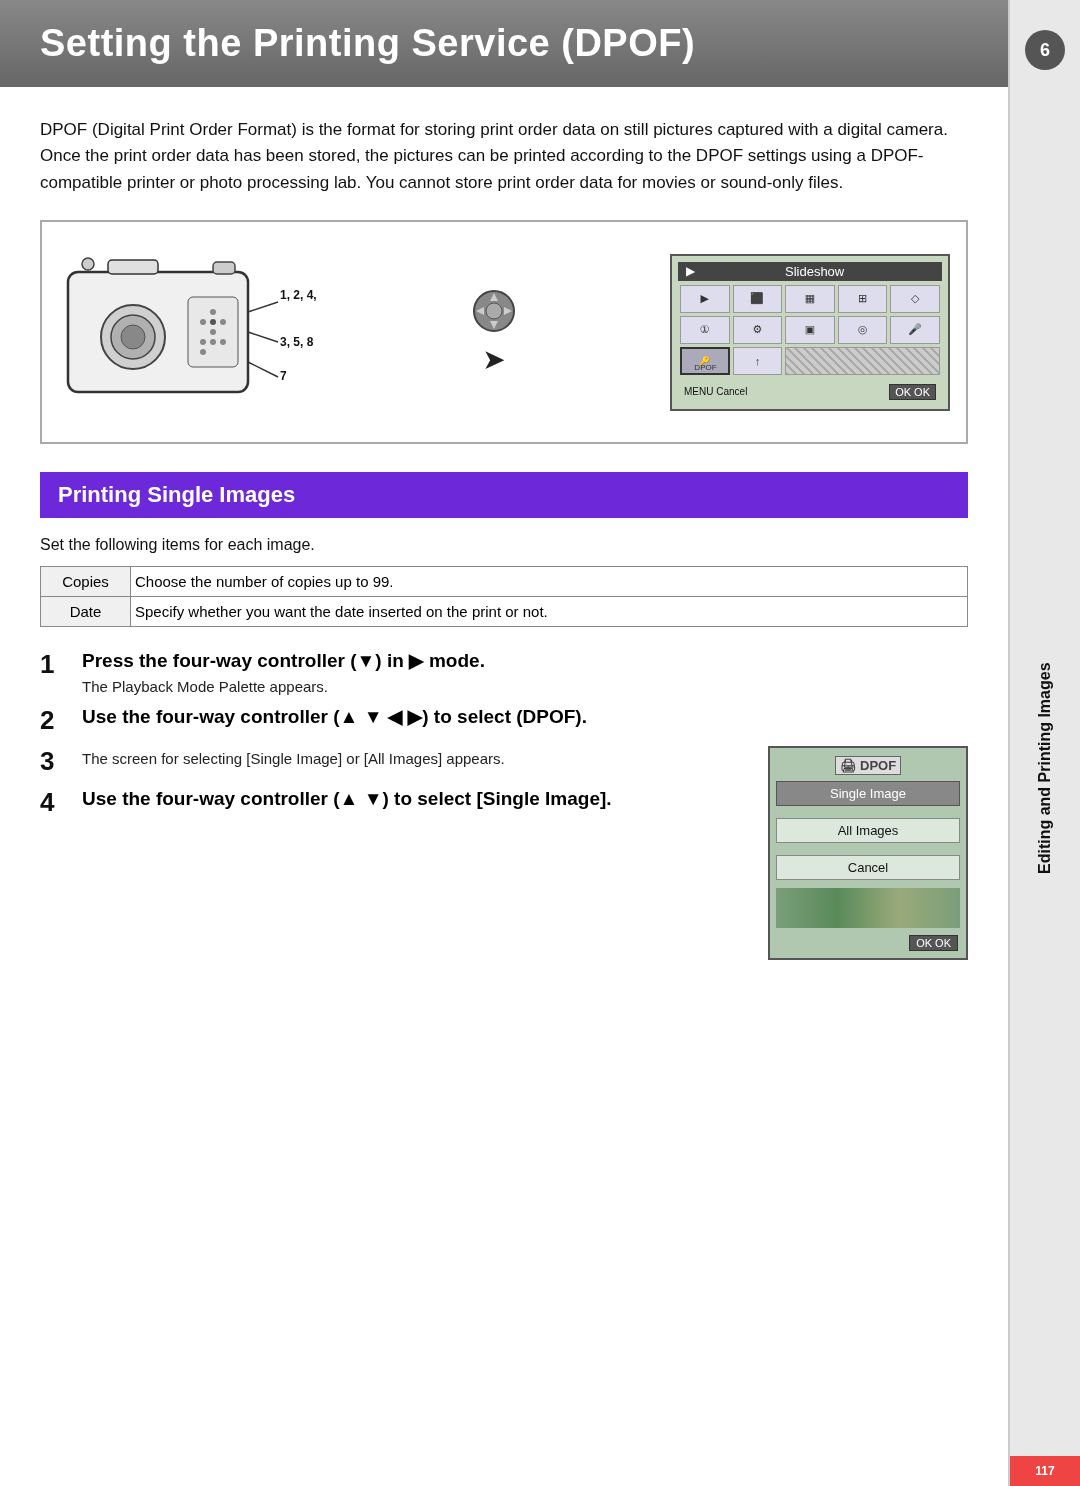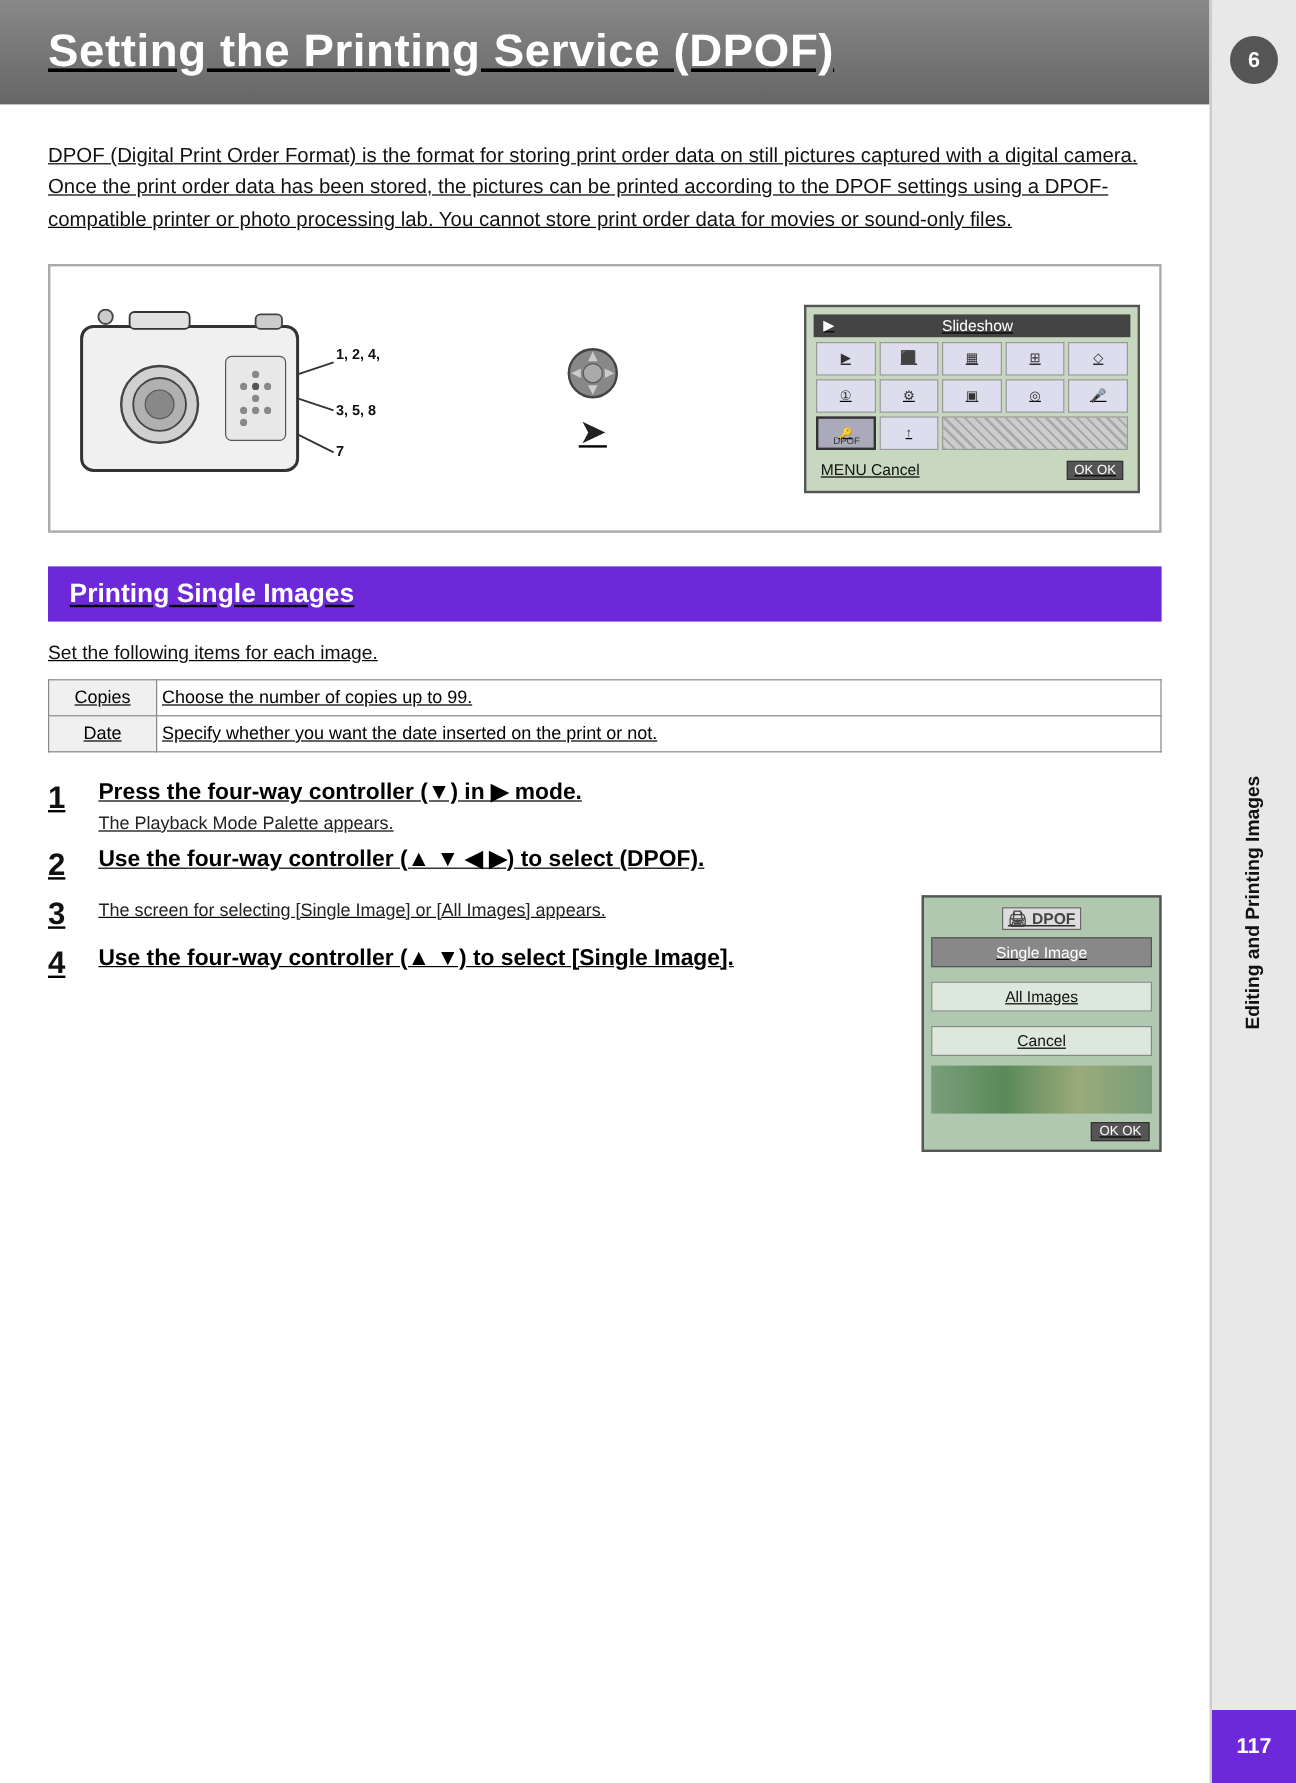--- a/index.html
+++ b/index.html
@@ -9,21 +9,20 @@
       width: 1080px;
       min-height: 1486px;
       display: flex;
       flex-direction: row;
     }
 
     .main-content {
       flex: 1;
       padding: 0 0 40px 0;
       position: relative;
-      text-decoration: underline;
     }
 
     
     .title-bar {
       background: linear-gradient(180deg, #888 0%, #666 100%);
       padding: 22px 40px 22px 40px;
       margin-bottom: 30px;
     }
     .title-bar h1 {
       color: #fff;
@@ -125,21 +124,21 @@
     .screen-bottom-bar {
       display: flex;
       justify-content: space-between;
       align-items: center;
       padding: 3px 6px;
       font-size: 11px;
       margin-top: 2px;
     }
 
     .screen-bottom-bar .menu-text {
-      font-size: 13px;
+      font-size: 10px;
       color: #111;
     }
 
     .screen-bottom-bar .ok-btn {
       background: #555;
       color: #fff;
       font-size: 11px;
       padding: 1px 5px;
       border: 1px solid #333;
     }
@@ -302,26 +301,26 @@
       text-align: center;
       flex: 1;
       display: flex;
       align-items: center;
       justify-content: center;
       margin-top: 10px;
     }
 
     .page-number-box {
       width: 100%;
-      background: #6d28d9;
+      background: #ef4444;
       color: #fff;
       text-align: center;
-      font-size: 18px;
-      font-weight: bold;
-      padding: 20px 0;
+      font-size: 12px;
+      font-weight: bold;
+      padding: 8px 0;
       margin-top: auto;
     }
 
     .steps-area {
       display: flex;
       flex-direction: column;
       gap: 10px;
     }
 
     .step-block {

